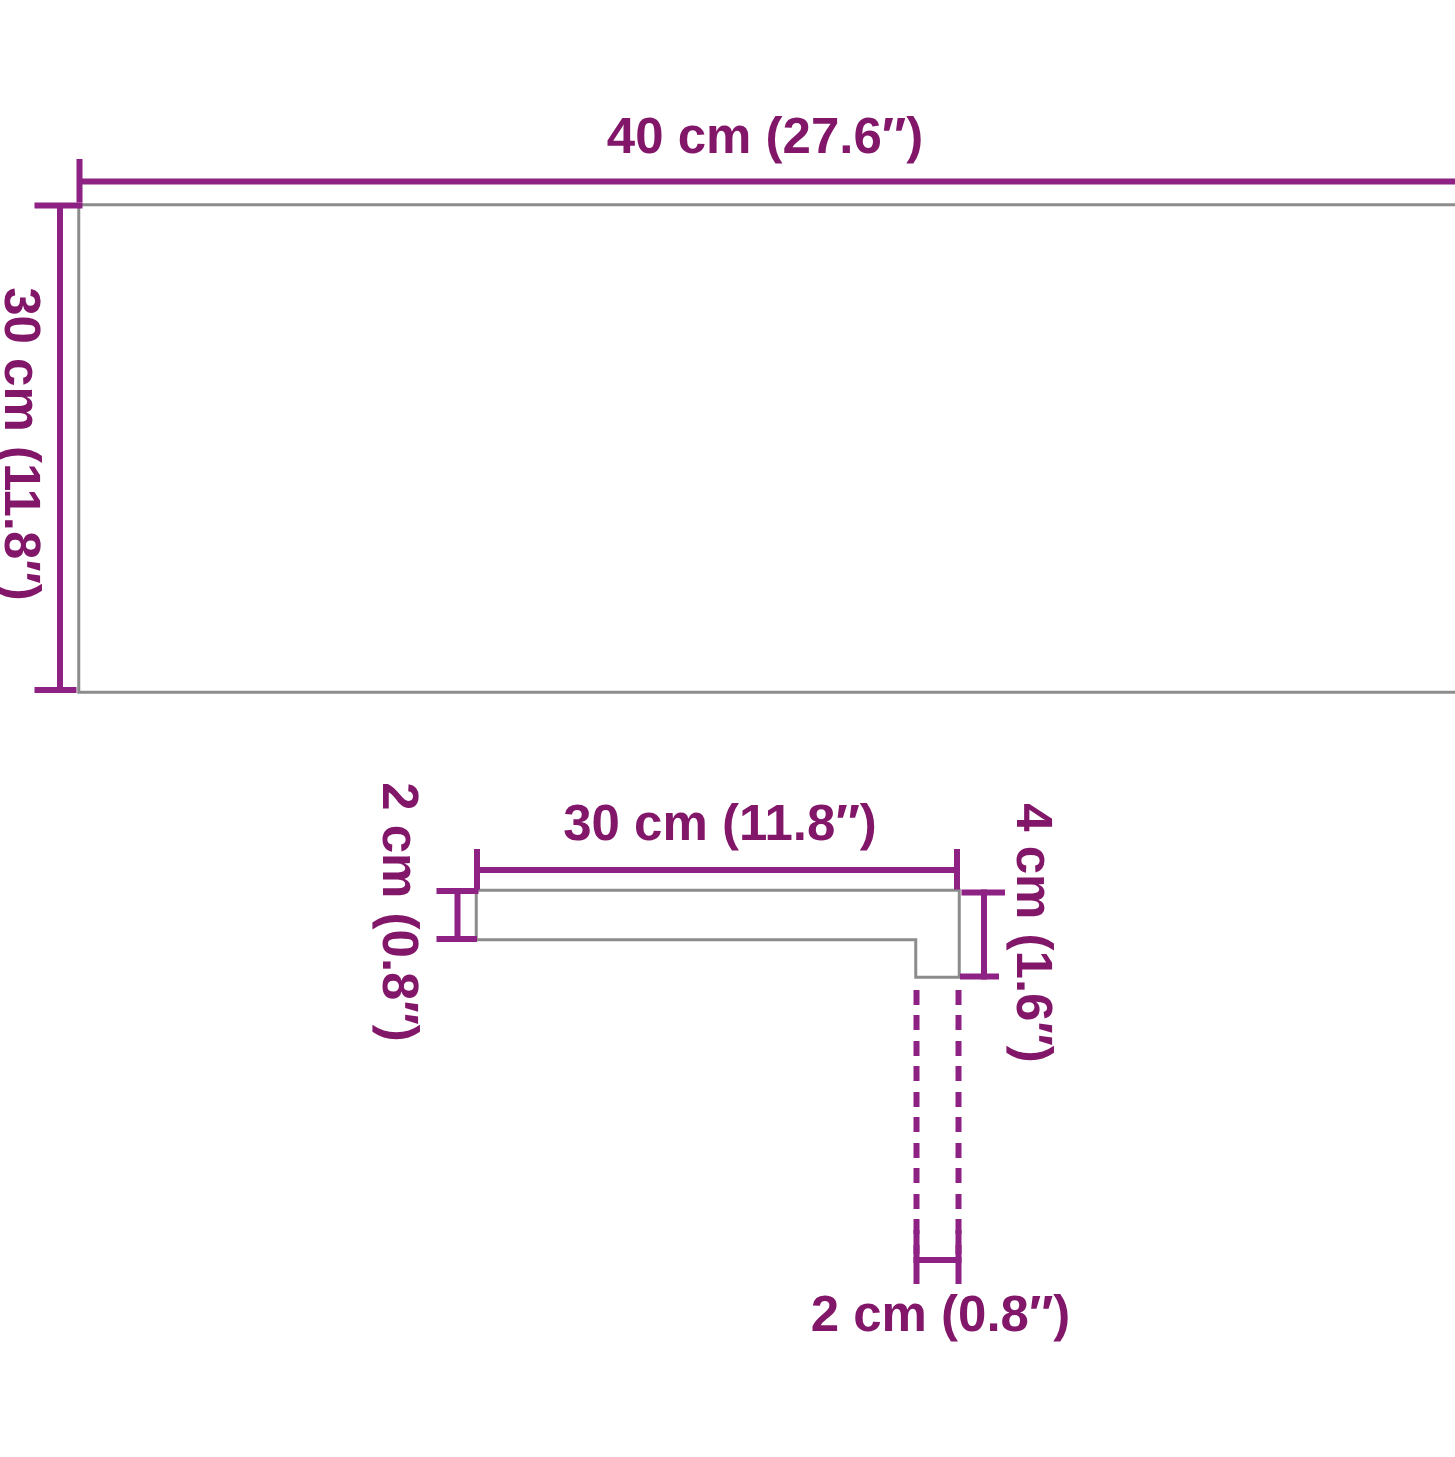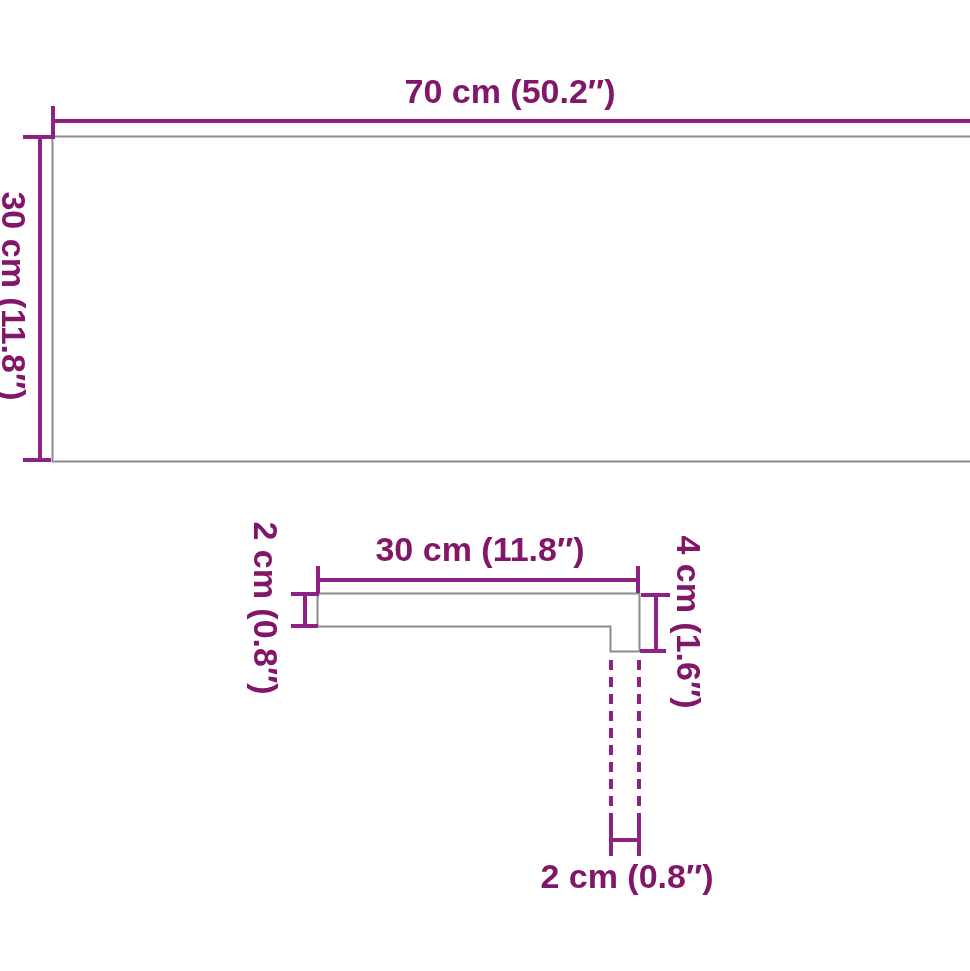--- a/index.html
+++ b/index.html
@@ -39,21 +39,21 @@
 
 <div id="stage">
 
   <svg id="outlines" width="970" height="971" viewBox="0 0 970 971">
     <rect class="shape" x="52.5" y="136.5" width="940" height="325"></rect>
     <path class="shape" d="M317.5 593.5 H639.5 V651.5 H610.5 V626.5 H317.5 Z"></path>
   </svg>
 
   <div class="dim" style="left:52px;top:119px;width:918px;height:4px;"></div>
   <div class="dim" style="left:51px;top:106px;width:4px;height:29px;"></div>
-  <div class="lbl" style="left:510px;top:91px;">70 cm (50.2″)</div>
+  <div class="lbl" style="left:510px;top:91px;">40 cm (27.6″)</div>
 
   <div class="dim" style="left:38px;top:137px;width:4px;height:325px;"></div>
   <div class="dim" style="left:23px;top:135px;width:32px;height:4px;"></div>
   <div class="dim" style="left:23px;top:458px;width:28px;height:4px;"></div>
   <div class="lbl rot" style="left:14px;top:296px;">30 cm (11.8″)</div>
 
   <div class="dim" style="left:317px;top:578px;width:322px;height:4px;"></div>
   <div class="dim" style="left:316px;top:566px;width:4px;height:27px;"></div>
   <div class="dim" style="left:636px;top:566px;width:4px;height:27px;"></div>
   <div class="lbl" style="left:480px;top:549px;">30 cm (11.8″)</div>

